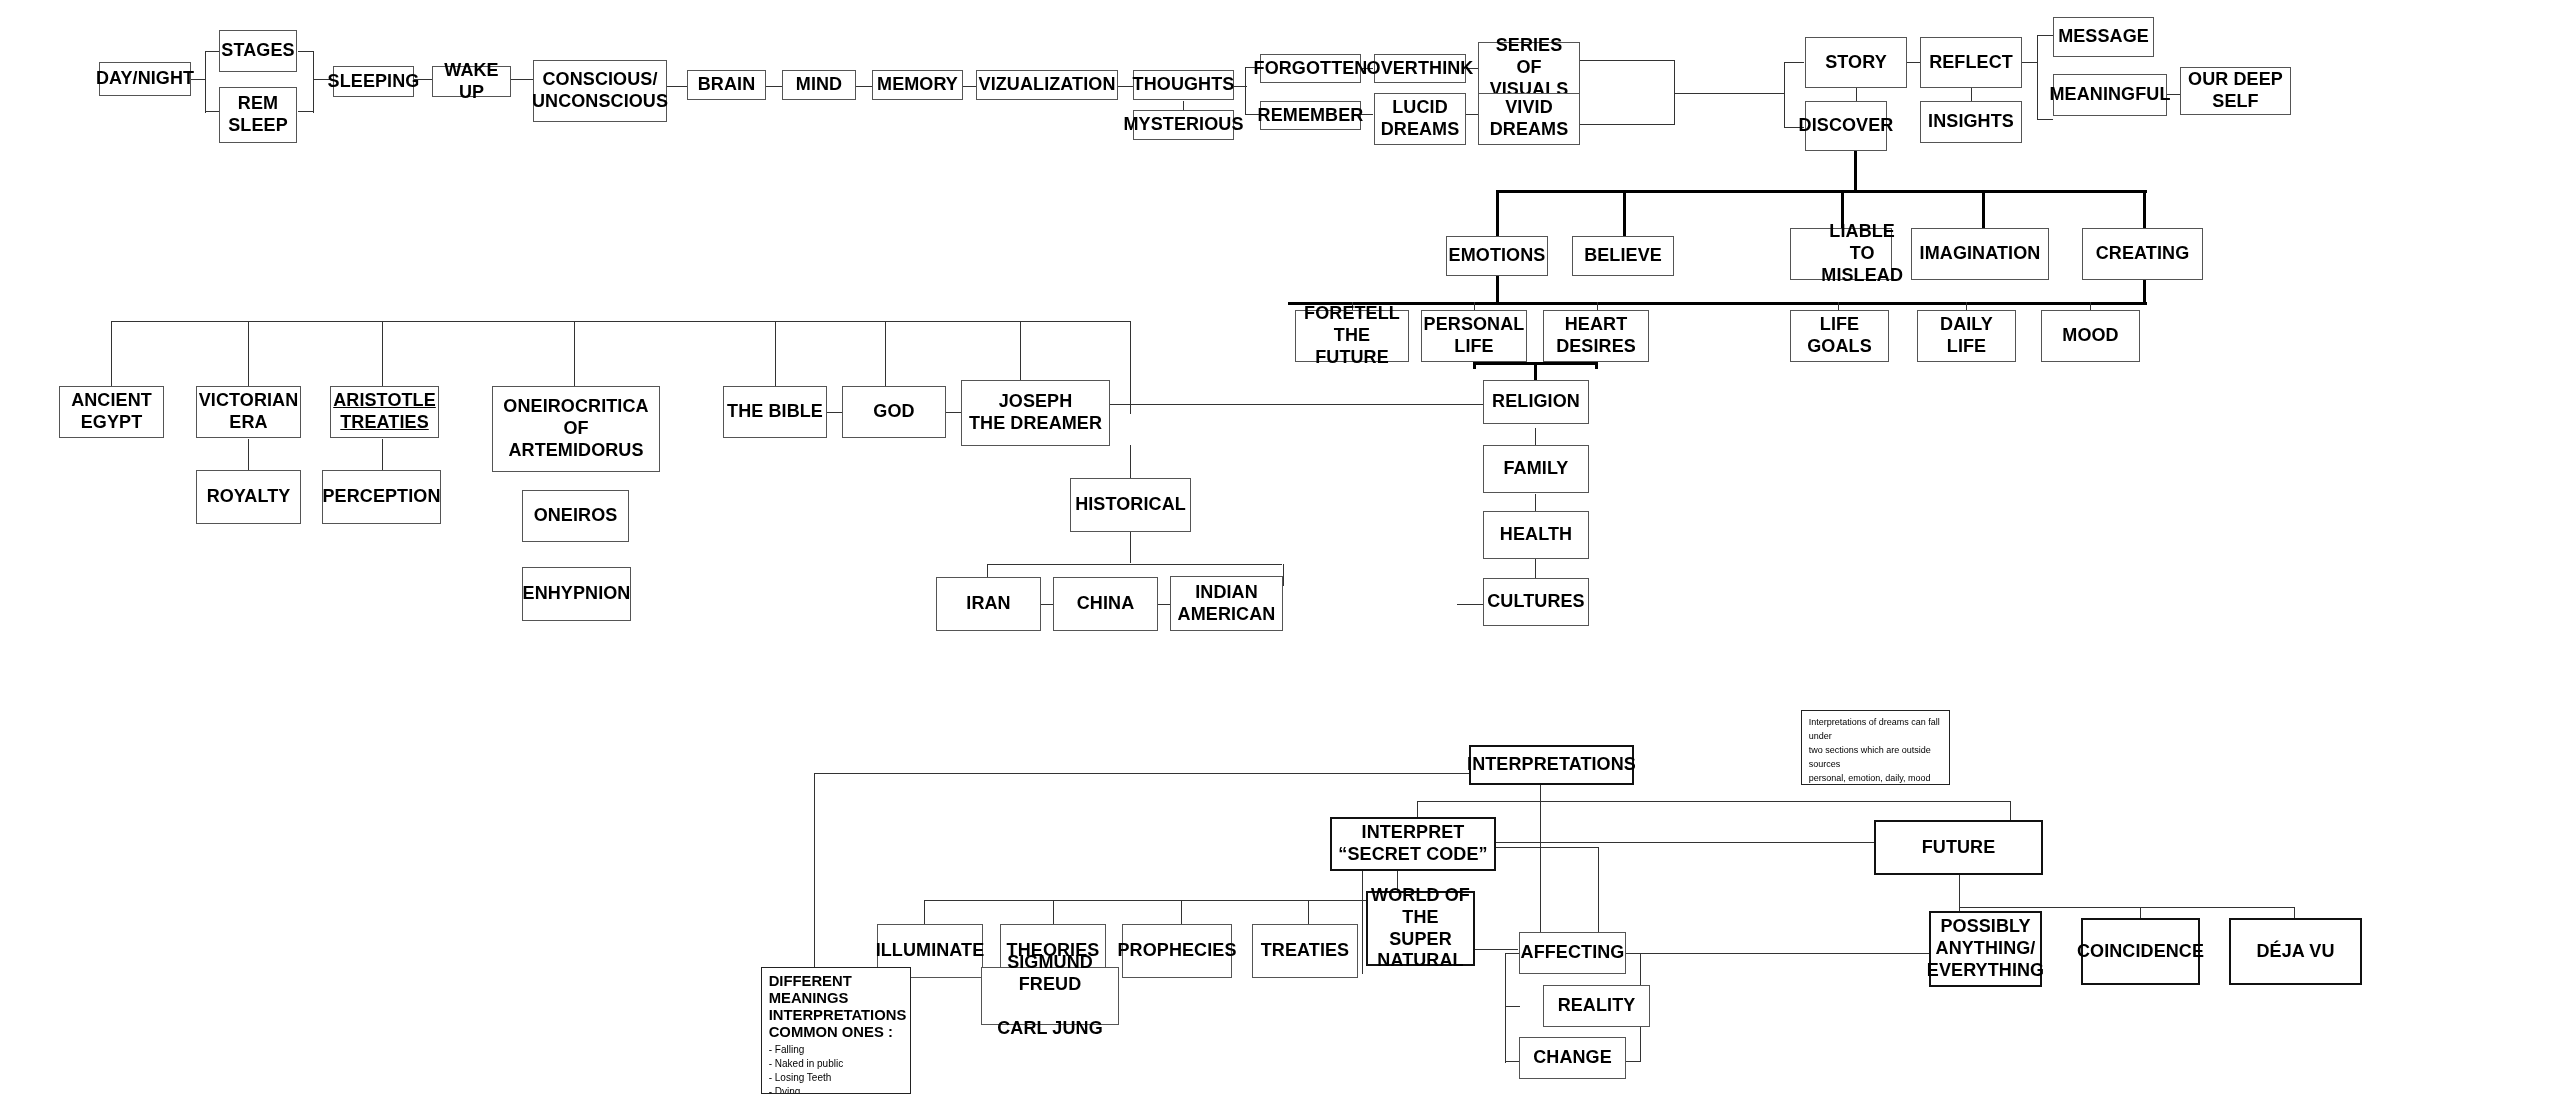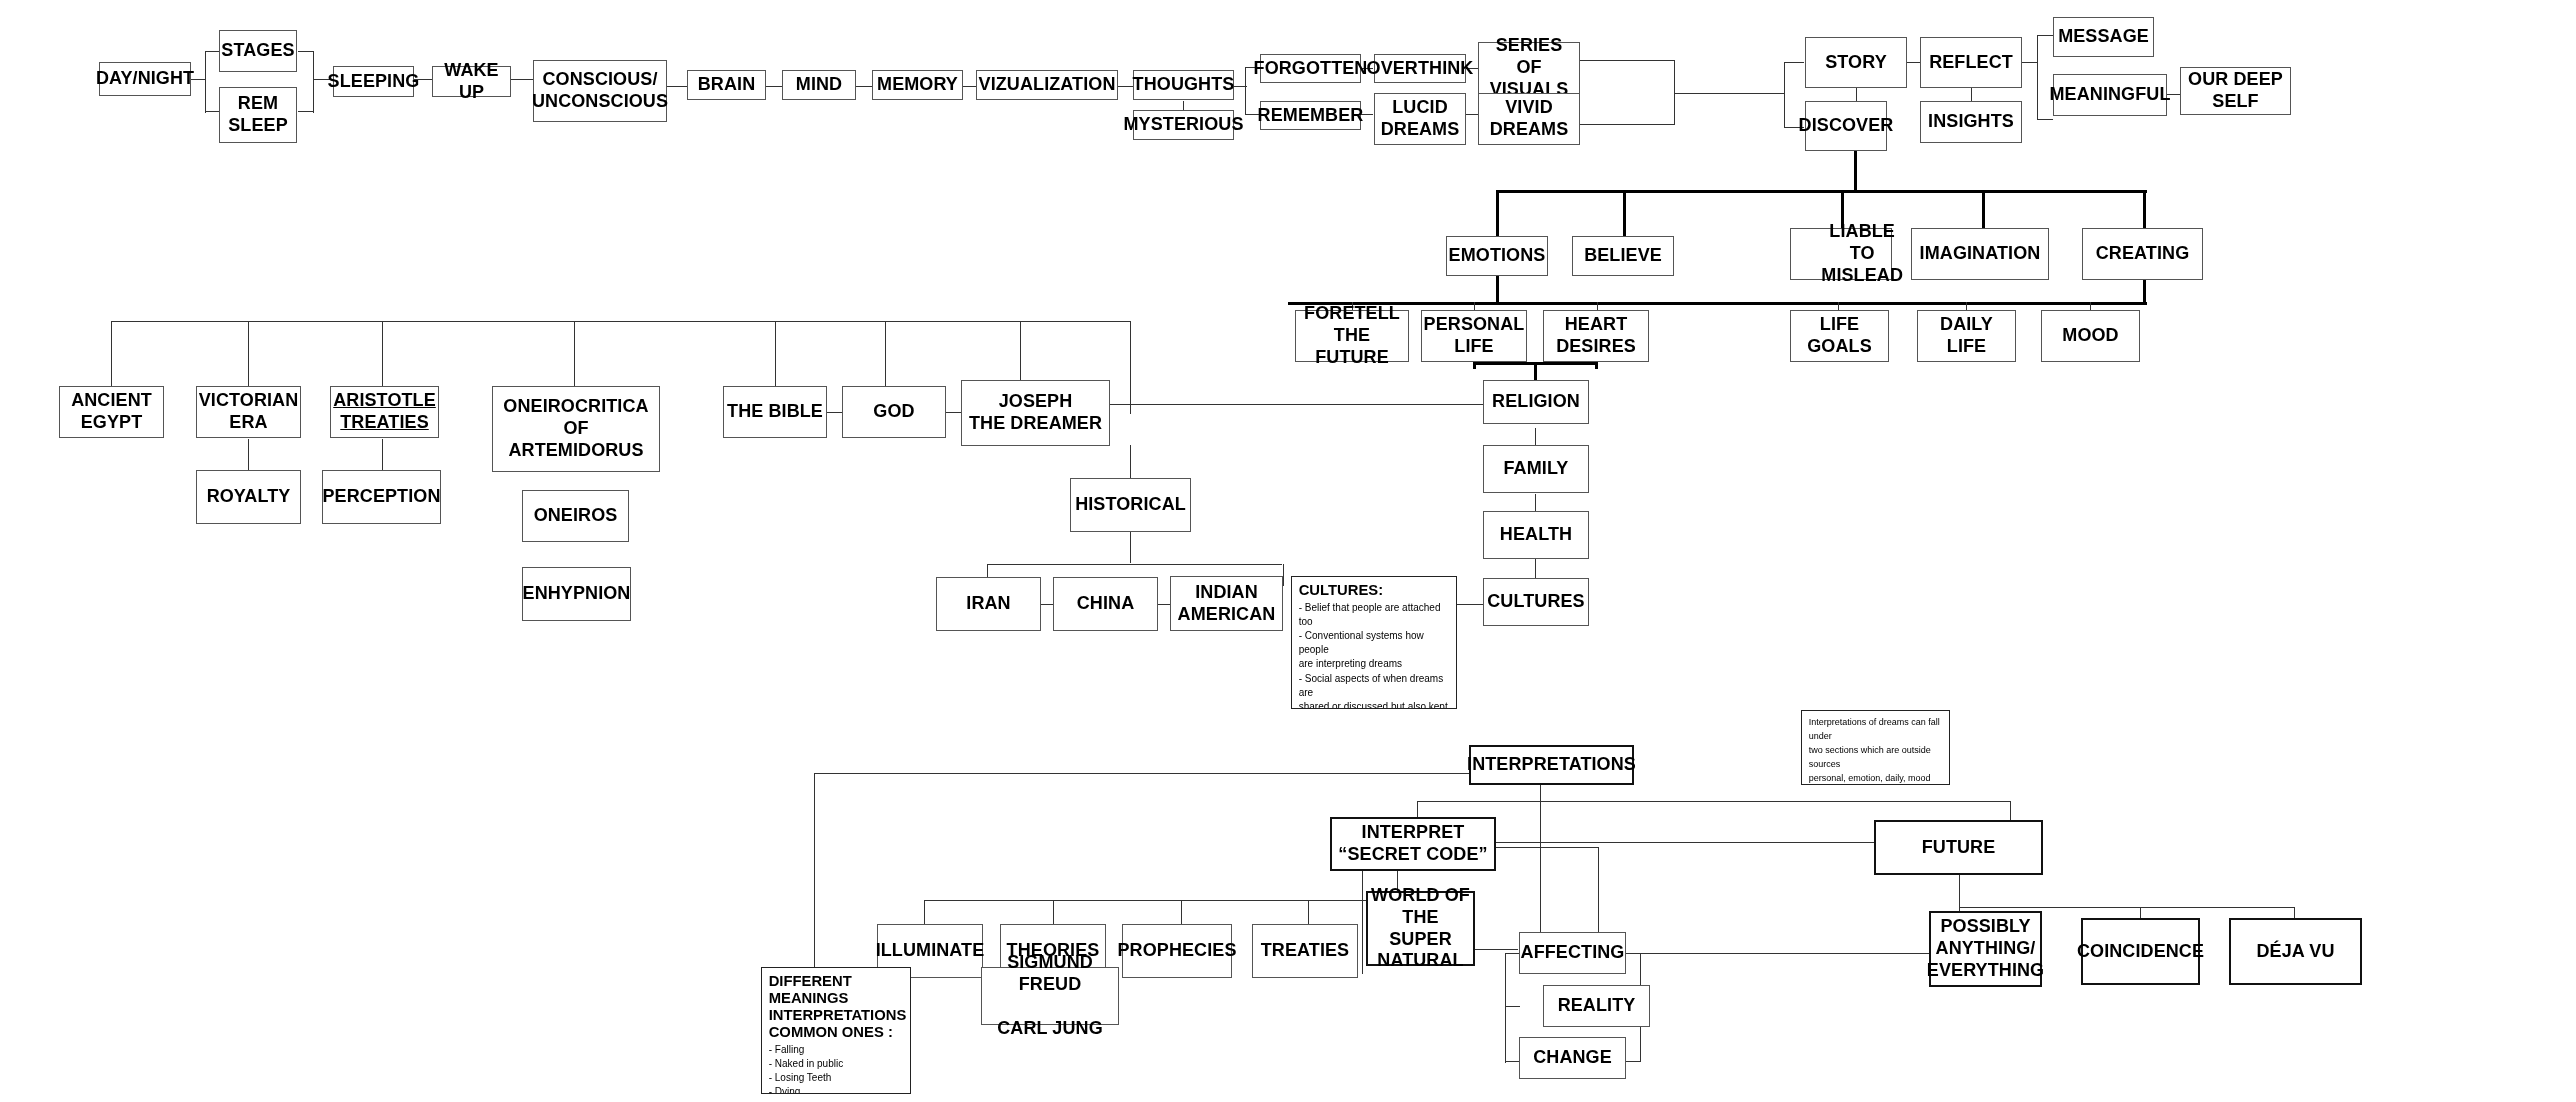--- a/index.html
+++ b/index.html
@@ -276,30 +276,20 @@
   <div class="ln v" style="left:987px; top:564px; height:21.5px;"></div>
   <div class="ln v" style="left:1283px; top:564px; height:21.5px;"></div>
 
   <div class="node thin fs-md" style="left:936px; top:577px; width:105px; height:54px;">IRAN</div>
   <div class="ln h" style="left:1041px; top:604px; width:12px;"></div>
   <div class="node thin fs-md" style="left:1053px; top:577px; width:105px; height:54px;">CHINA</div>
   <div class="ln h" style="left:1158px; top:604px; width:12px;"></div>
   <div class="node thin fs-md" style="left:1170px; top:576px; width:113px; height:55px;">INDIAN
 AMERICAN</div>
 
-  <div class="note" style="left:1291px; top:576px; width:166px; height:133px;">
-    <span class="note-title">CULTURES:</span>
-    <span class="note-body">- Belief that people are attached too
-- Conventional systems how people
-   are interpreting dreams
-- Social aspects of when dreams are
-   shared or discussed but also kept
-   to oneself
-- Dream used to practice</span>
-  </div>
   <div class="ln h" style="left:1457px; top:604px; width:27px;"></div>
 
   <div class="node thick fs-md" style="left:1469px; top:745px; width:165px; height:40px;">INTERPRETATIONS</div>
 
   <div class="ln h" style="left:814px; top:773px; width:655px;"></div>
   <div class="ln v" style="left:814px; top:773px; height:197px;"></div>
 
   <div class="ln v" style="left:1540px; top:785px; height:182px;"></div>
 
   <div class="ln h" style="left:1417px; top:801px; width:123px;"></div>

